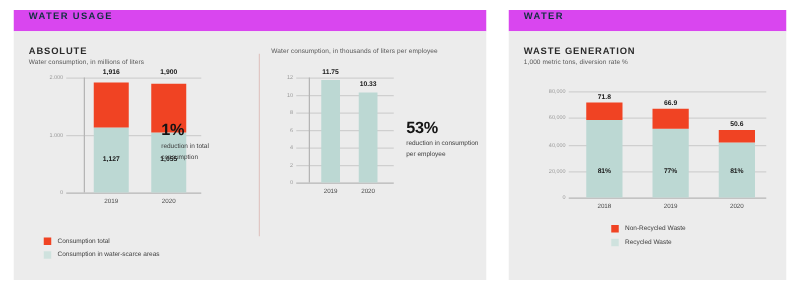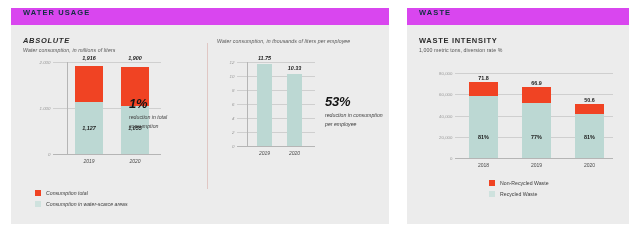--- a/index.html
+++ b/index.html
@@ -19,21 +19,21 @@
     display:flex;align-items:flex-start;
   }
   .card-body{background:#ececec;flex:1;position:relative;}
 
   
   .water-card{position:absolute;left:11px;top:8px;width:378px;height:216px;}
   .water-card .card-header{height:17px;padding-left:12px;}
   .water-card .card-body{padding:0;}
 
   .panels{display:flex;height:100%;}
-  .panel{position:relative;font-style:italic;}
+  .panel{position:relative;}
   .panel-abs{width:196px;padding:11px 0 0 12px;box-sizing:border-box;}
   .panel-int{width:182px;padding:11px 0 0 10px;box-sizing:border-box;}
   .vdiv{
     position:absolute;left:196px;top:18px;width:1px;height:146px;
     background:#e0c7c4;
   }
 
   .sec-title{font-size:7.5px;font-weight:bold;letter-spacing:.7px;color:#2b2b2b;}
   .sec-sub{font-size:5.2px;color:#555;margin-top:1.5px;letter-spacing:.1px;}
 
@@ -182,24 +182,24 @@
             <div class="sub">reduction in consumption per employee</div>
           </div>
         </div>
 
       </div>
     </div>
   </div>
 
   <div class="card waste-card">
     <div class="card-header">
-      <span>WASTE</span>
+      <span>WATER</span>
     </div>
     <div class="card-body">
-      <div class="sec-title">WASTE INTENSITY</div>
+      <div class="sec-title">WASTE GENERATION</div>
       <div class="sec-sub">1,000 metric tons, diversion rate %</div>
 
       <div class="chart" style="position:absolute;left:48px;top:48px;width:158px;height:85px;">
         <div class="grid" style="top:0px;"></div>
         <div class="grid" style="top:21.25px;"></div>
         <div class="grid" style="top:42.5px;"></div>
         <div class="grid" style="top:63.75px;"></div>
         <div class="grid" style="top:85px;background:#b5b5b5;"></div>
 
         <div class="ylab" style="top:0px;">80,000</div>

